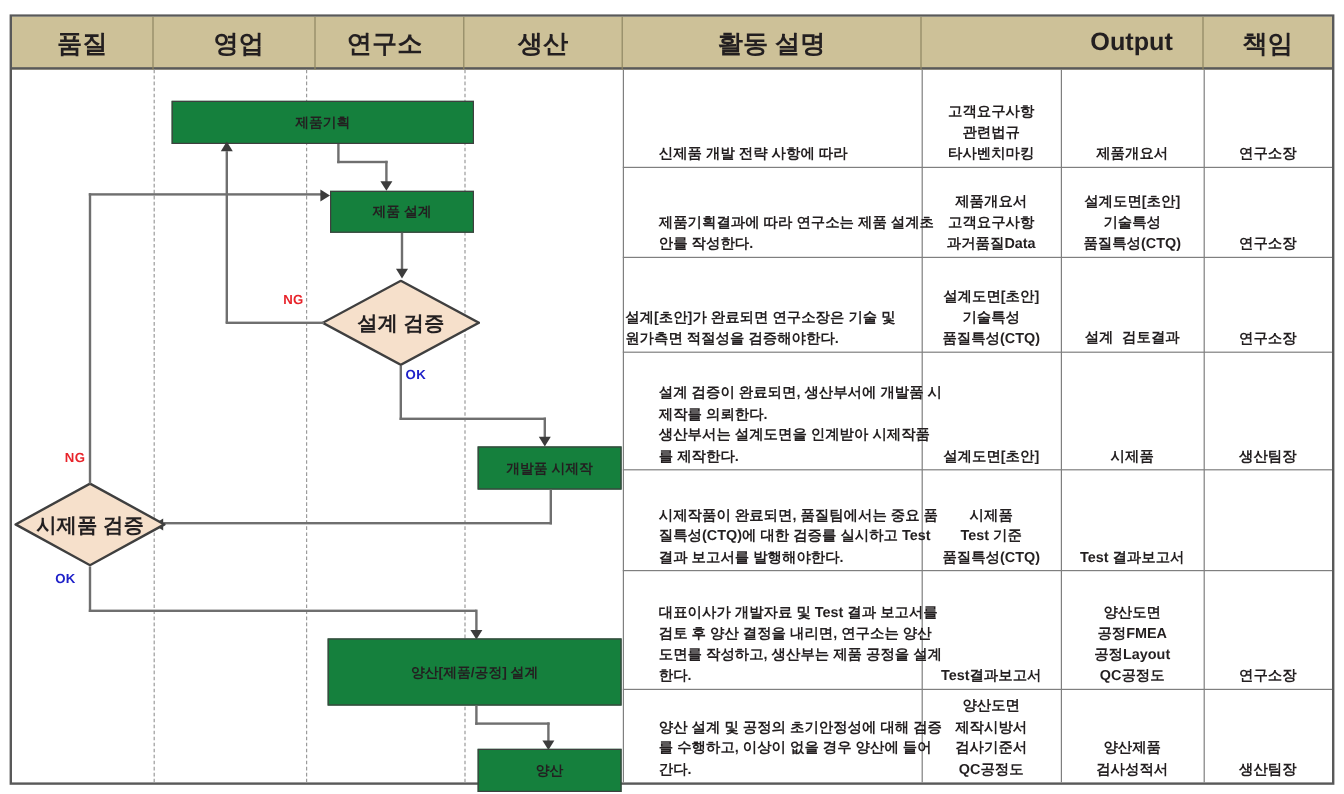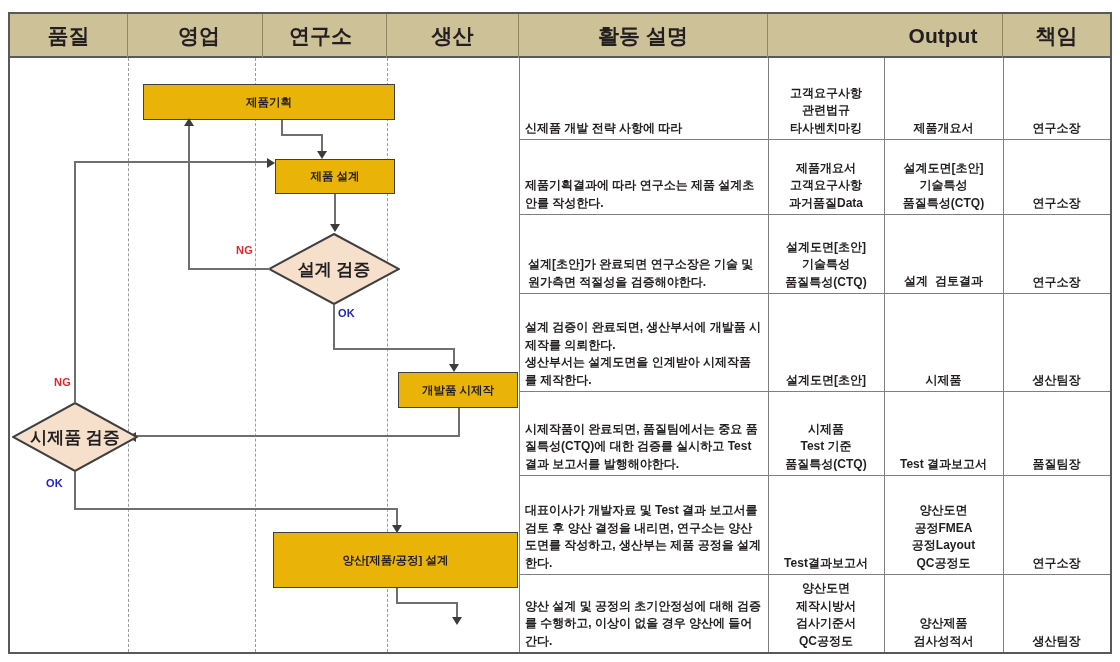--- a/index.html
+++ b/index.html
@@ -55,29 +55,29 @@
   .hsep.left-clip{left:509px;}
 
   
   .cell{
     position:absolute;box-sizing:border-box;
     display:flex;align-items:flex-end;
     font-size:12px;line-height:1.45;
     color:#231f20;font-weight:bold;
     padding:2px 6px;
   }
-  .cell.desc{justify-content:flex-start;text-align:left;}
+  .cell.desc{justify-content:flex-start;text-align:left;margin-left:24px;}
   .cell.ctr{justify-content:center;text-align:center;}
   .cell .inner{width:100%;}
 
   
   .fc{position:absolute;left:0;top:44px;right:0;bottom:0;}
   .node{
     position:absolute;box-sizing:border-box;
-    background:#eab308;
+    background:#15803d;
     border:1.6px solid #3f3f3f;
     display:flex;align-items:center;justify-content:center;
     font-size:11.5px;font-weight:bold;color:#231f20;
     text-align:center;white-space:nowrap;
   }
   .diamond{
     position:absolute;
     display:flex;align-items:center;justify-content:center;
     font-size:17px;font-weight:bold;color:#231f20;
     white-space:nowrap;
@@ -199,20 +199,23 @@
 
       <div class="node" style="left:263px;top:474px;width:245px;height:56px;">
         <span>양산[제품/공정] 설계</span>
       </div>
 
       <div class="line v" style="left:386px;top:530px;height:16px;"></div>
       <div class="line h" style="left:386px;top:544px;width:62px;"></div>
       <div class="line v" style="left:446px;top:544px;height:17px;"></div>
       <div class="arrow down" style="left:442px;top:559px;"></div>
 
+      <div class="node" style="left:388px;top:566px;width:120px;height:36px;">
+        <span>양산</span>
+      </div>
     </div>
 
     <div class="cell desc" style="left:509px;top:44px;width:249px;height:81px;">
       <span class="inner">신제품 개발 전략 사항에 따라</span>
       </div>
     <div class="cell ctr" style="left:758px;top:44px;width:116px;height:81px;">
       <span class="inner">고객요구사항<br>관련법규<br>타사벤치마킹</span>
       </div>
     <div class="cell ctr" style="left:874px;top:44px;width:119px;height:81px;">
       <span class="inner">제품개요서</span>
@@ -227,21 +230,21 @@
     <div class="cell ctr" style="left:758px;top:125px;width:116px;height:75px;">
       <span class="inner">제품개요서<br>고객요구사항<br>과거품질Data</span>
       </div>
     <div class="cell ctr" style="left:874px;top:125px;width:119px;height:75px;">
       <span class="inner">설계도면[초안]<br>기술특성<br>품질특성(CTQ)</span>
       </div>
     <div class="cell ctr" style="left:993px;top:125px;width:107px;height:75px;">
       <span class="inner">연구소장</span>
       </div>
 
-    <div class="cell desc" style="left:512px;top:200px;width:249px;height:79px;">
+    <div class="cell desc" style="left:481px;top:200px;width:249px;height:79px;">
       <span class="inner">설계[초안]가 완료되면 연구소장은 기술 및 원가측면 적절성을 검증해야한다.</span>
       </div>
     <div class="cell ctr" style="left:758px;top:200px;width:116px;height:79px;">
       <span class="inner">설계도면[초안]<br>기술특성<br>품질특성(CTQ)</span>
       </div>
     <div class="cell ctr" style="left:874px;top:200px;width:119px;height:79px;font-family:Liberation Mono, monospace;">
       <span class="inner">설계 검토결과</span>
       </div>
     <div class="cell ctr" style="left:993px;top:200px;width:107px;height:79px;">
       <span class="inner">연구소장</span>
@@ -262,23 +265,20 @@
 
     <div class="cell desc" style="left:509px;top:377px;width:249px;height:84px;">
       <span class="inner">시제작품이 완료되면, 품질팀에서는 중요 품질특성(CTQ)에 대한 검증를 실시하고 Test결과 보고서를 발행해야한다.</span>
       </div>
     <div class="cell ctr" style="left:758px;top:377px;width:116px;height:84px;">
       <span class="inner">시제품<br>Test 기준<br>품질특성(CTQ)</span>
       </div>
     <div class="cell ctr" style="left:874px;top:377px;width:119px;height:84px;">
       <span class="inner">Test 결과보고서</span>
       </div>
-    <div class="cell ctr" style="left:993px;top:377px;width:107px;height:84px;">
-      <span class="inner">품질팀장</span>
-      </div>
 
     <div class="cell desc" style="left:509px;top:461px;width:249px;height:99px;">
       <span class="inner">대표이사가 개발자료 및 Test 결과 보고서를 검토 후 양산 결정을 내리면, 연구소는 양산 도면를 작성하고, 생산부는 제품 공정을 설계한다.</span>
       </div>
     <div class="cell ctr" style="left:758px;top:461px;width:116px;height:99px;">
       <span class="inner">Test결과보고서</span>
       </div>
     <div class="cell ctr" style="left:874px;top:461px;width:119px;height:99px;">
       <span class="inner">양산도면<br>공정FMEA<br>공정Layout<br>QC공정도</span>
       </div>

